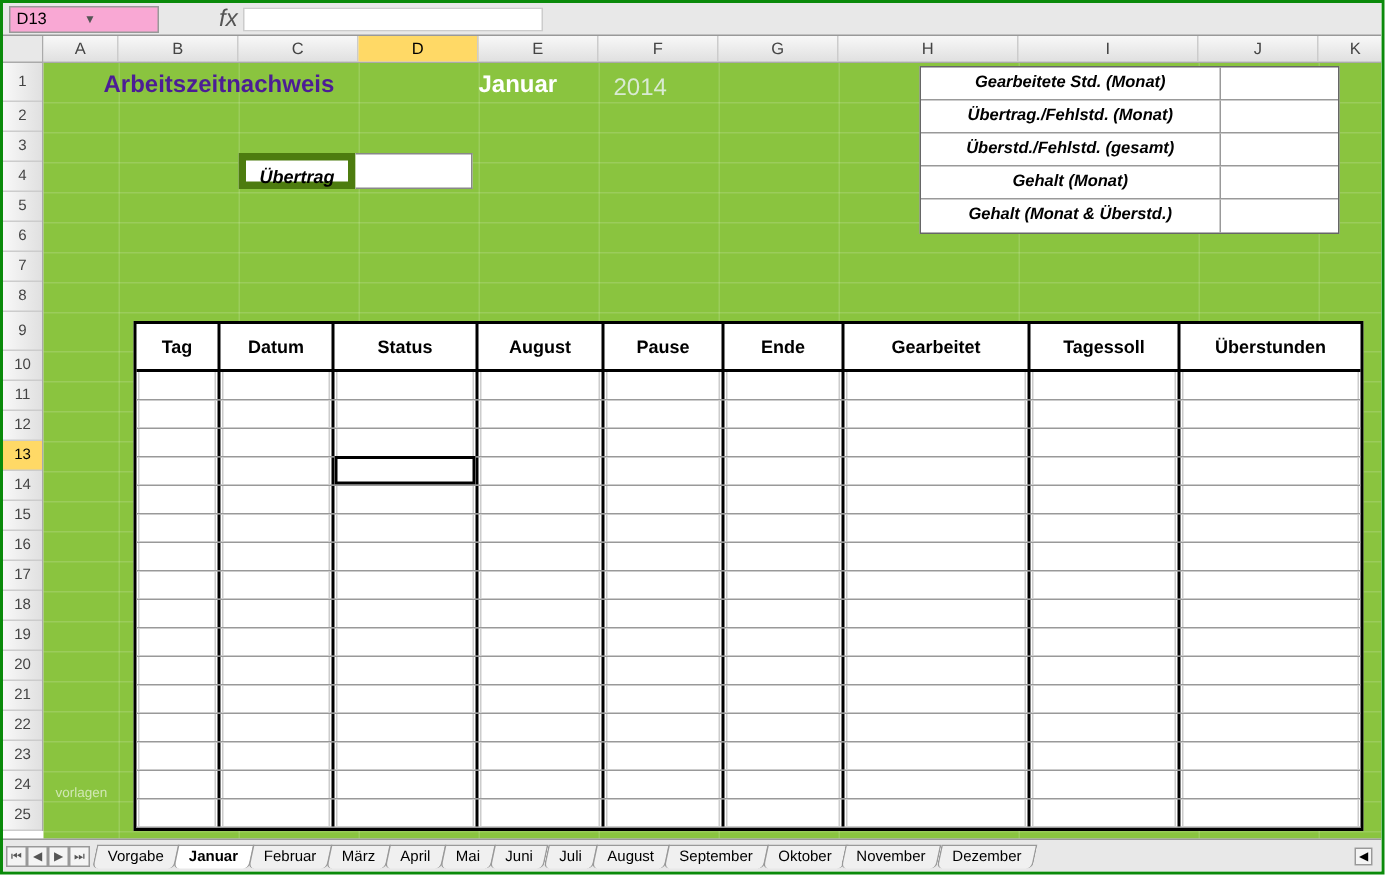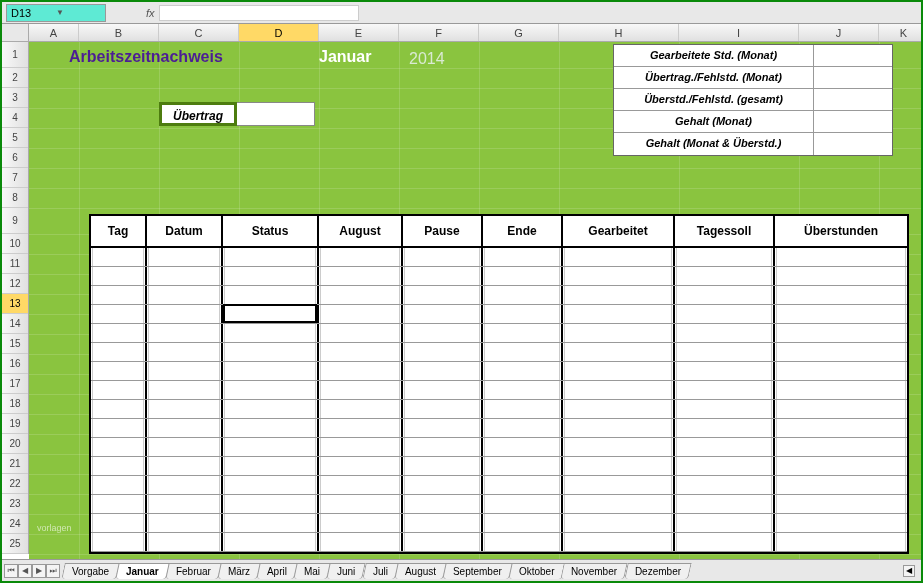--- a/index.html
+++ b/index.html
@@ -1,56 +1,56 @@
 <!DOCTYPE html>
 <html><head>
 <meta charset="utf-8">
 <style>
 *{box-sizing:border-box;margin:0;padding:0;font-family:Arial,sans-serif}
 body{width:923px;height:583px;overflow:hidden;background:#fff;border:2px solid #0a8a0a;position:relative}
 .formula-bar{height:22px;background:#e8e8e8;border-bottom:1px solid #999;display:flex;align-items:center;font-size:11px}
-.name-box{width:100px;background:#5eead4;border:1px solid #999;height:18px;margin-left:4px;display:flex;align-items:center;padding:0 4px}
+.name-box{width:100px;background:#f9a8d4;border:1px solid #999;height:18px;margin-left:4px;display:flex;align-items:center;padding:0 4px}
 .name-box span{flex:1}
 .dd{font-size:8px;color:#555}
 .fx-area{display:flex;align-items:center;margin-left:40px;gap:4px}
-.fx{font-style:italic;font-size:11px;color:#555}
+.fx{font-style:italic;font-size:16px;color:#555}
 .fx-input{width:200px;height:16px;border:1px solid #ccc;background:#fff}
 .grid-area{position:relative;height:537px;overflow:hidden}
 .col-headers{display:flex;height:18px;background:linear-gradient(#f8f8f8,#e0e0e0);border-bottom:1px solid #aaa;font-size:11px;color:#444;position:absolute;left:27px;top:0;right:0}
 .col-h{border-right:1px solid #ccc;text-align:center;line-height:18px;flex-shrink:0}
 .col-h.sel{background:#ffd966;color:#000}
 .row-headers{position:absolute;left:0;top:18px;width:27px;background:linear-gradient(90deg,#f8f8f8,#e0e0e0);border-right:1px solid #aaa;font-size:10px;color:#444}
 .row-h{height:20px;border-bottom:1px solid #ccc;text-align:center;line-height:20px}
 .row-h.sel{background:#ffd966;color:#000}
 .row-h.tall{height:26px;line-height:26px}
 .corner{position:absolute;left:0;top:0;width:27px;height:18px;background:#e8e8e8;border-right:1px solid #aaa;border-bottom:1px solid #aaa}
 .sheet{position:absolute;left:27px;top:18px;right:0;bottom:0;background:#8ac43f}
 .gridlines{position:absolute;inset:0}
 .gl-v{position:absolute;top:0;bottom:0;border-left:1px solid rgba(255,255,255,.15)}
 .gl-h{position:absolute;left:0;right:0;border-top:1px solid rgba(255,255,255,.15)}
 .title{position:absolute;left:40px;top:6px;font-size:16px;font-weight:bold;color:#4c1d95}
 .month{position:absolute;left:290px;top:6px;font-size:16px;font-weight:bold;color:#fff}
 .year{position:absolute;left:380px;top:8px;font-size:16px;color:#d9ead3}
 .uebertrag{position:absolute;left:130px;top:60px;display:flex}
-.uebertrag .lbl{width:78px;height:24px;background:#fff;border:3px solid #4d7c0f;font-size:12px;font-style:italic;font-weight:bold;text-align:center;line-height:22px}
+.uebertrag .lbl{width:78px;height:24px;background:#fff;border:5px solid #4d7c0f;font-size:12px;font-style:italic;font-weight:bold;text-align:center;line-height:22px}
 .uebertrag .val{width:78px;height:24px;background:#fff;border:1px solid #888;border-left:none}
 .summary{position:absolute;right:28px;top:2px;width:280px;background:#fff;border:1px solid #666}
 .summary .srow{display:flex;height:22px;border-bottom:1px solid #999}
 .summary .srow:last-child{border-bottom:none}
 .summary .slbl{width:200px;text-align:center;font-size:11px;font-style:italic;font-weight:bold;line-height:21px;border-right:1px solid #999}
 .summary .sval{flex:1}
 .timetable{position:absolute;left:60px;top:172px;right:12px;border:2px solid #000;background:#fff;font-size:12px}
 .tt-head{display:flex;height:32px;border-bottom:2px solid #000}
 .tt-head .th{border-right:2px solid #000;text-align:center;font-weight:bold;font-size:12px;display:flex;align-items:center;justify-content:center}
 .tt-head .th:last-child{border-right:none}
 .tt-body .tr{display:flex;height:19px;border-bottom:1px solid #999}
 .tt-body .td{border-right:2px solid #000}
 .tt-body .td:last-child{border-right:none}
 .tt-body .td .inner{height:100%;border-left:1px solid #ccc;border-right:1px solid #ccc;margin:0 1px}
-.c1{width:56px}.c2{width:76px}.c3{width:96px}.c4{width:84px}.c5{width:80px}.c6{width:80px}.c7{width:112px}.c8{width:100px}.c9{flex:1}
+.c1{width:56px}.c2{width:76px}.c3{width:96px}.c4{width:84px}.c5{width:80px}.c6{width:80px}.c7{width:124px}.c8{width:100px}.c9{flex:1}
 .sel-cell{position:absolute;border:2px solid #000;background:#fff;pointer-events:none}
 .watermark{position:absolute;left:8px;bottom:28px;font-size:9px;color:rgba(255,255,255,.6)}
 .tabs{position:absolute;bottom:0;left:0;right:0;height:22px;background:#e8e8e8;border-top:1px solid #999;display:flex;align-items:center;font-size:10px}
 .tab-nav{display:flex;gap:0;margin-left:2px}
 .tab-nav span{width:14px;height:14px;border:1px solid #999;background:#f4f4f4;display:flex;align-items:center;justify-content:center;font-size:8px;color:#555}
 .tab{padding:2px 8px;background:#f0f0f0;border:1px solid #999;border-bottom:none;border-radius:0 0 4px 4px;margin-left:-1px;transform:skewX(-12deg)}
 .tab span{display:inline-block;transform:skewX(12deg)}
 .tab.active{background:#fff;font-weight:bold}
 .tab-scroll{margin-left:auto;margin-right:6px;display:flex;gap:2px}
 .tab-scroll span{width:12px;height:12px;border:1px solid #999;background:#f4f4f4;font-size:8px;text-align:center;line-height:10px}

